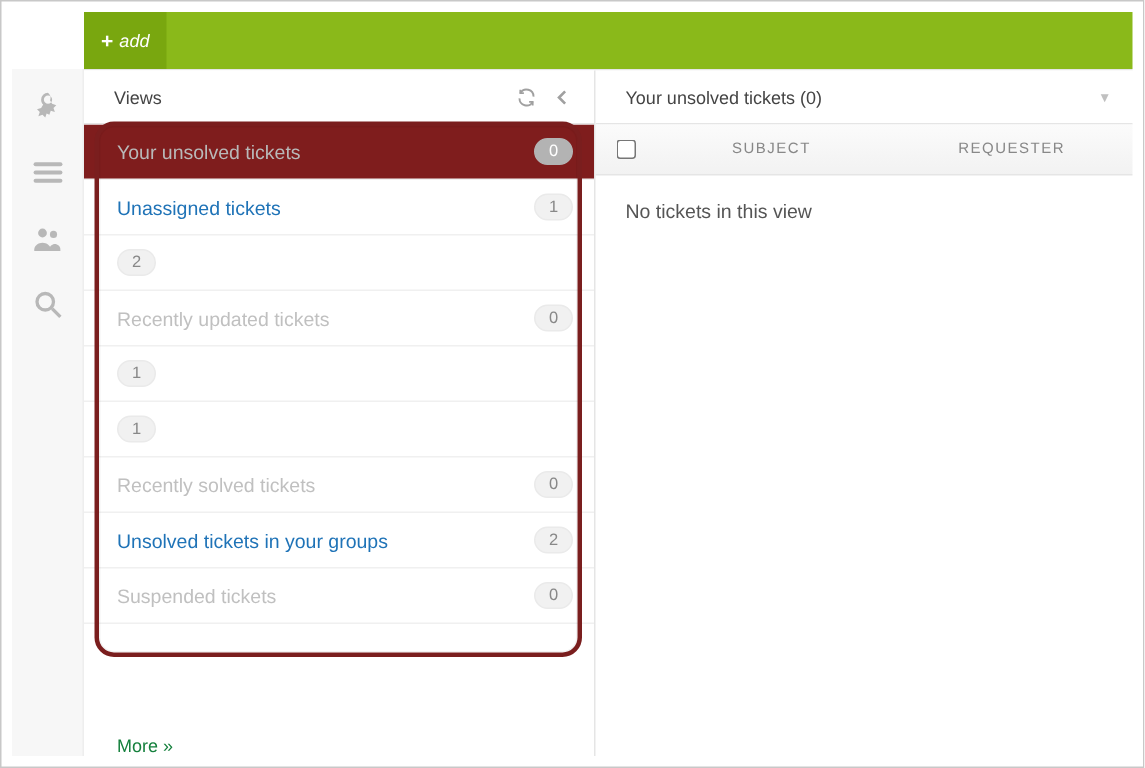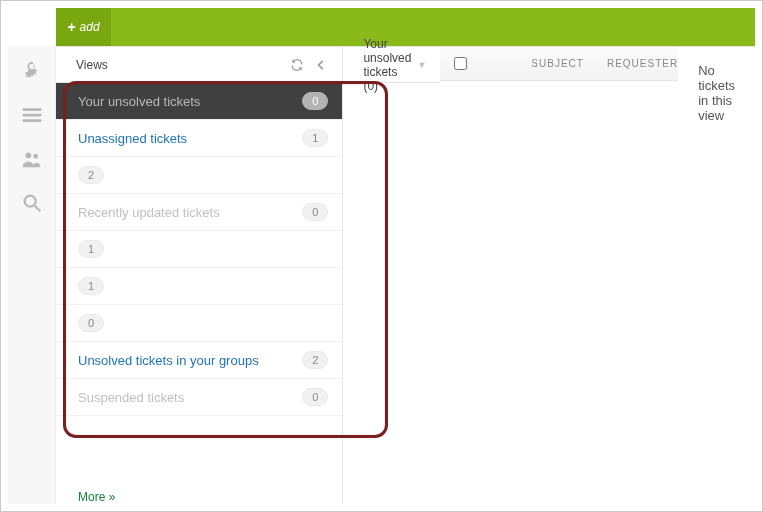--- a/index.html
+++ b/index.html
@@ -6,30 +6,30 @@
   html, body { width: 763px; height: 512px; font-family: -apple-system, "Helvetica Neue", Arial, sans-serif; font-size: 13px; color: #555; background: #fff; }
   .canvas { position: relative; width: 763px; height: 512px; border: 1px solid #c8c8c8; background: #fff; overflow: hidden; }
   .topbar { position: absolute; left: 55px; right: 7px; top: 7px; height: 38px; background: #8ab91a; }
   .btn-add { position: absolute; left: 0; top: 0; height: 38px; width: 55px; background: #79a70f; color: #fff; font-size: 12px; font-style: italic; display: flex; align-items: center; justify-content: center; gap: 4px; cursor: pointer; }
   .btn-add .plus { font-style: normal; font-weight: bold; font-size: 14px; line-height: 1; }
   .leftrail { position: absolute; left: 7px; top: 45px; width: 48px; bottom: 7px; background: #f7f7f7; border-right: 1px solid #eee; display: flex; flex-direction: column; align-items: center; padding-top: 14px; gap: 22px; }
   .rail-icon { color: #b8b8b8; width: 22px; height: 22px; display: flex; align-items: center; justify-content: center; cursor: pointer; }
   .rail-icon svg { width: 100%; height: 100%; }
   .content { position: absolute; left: 55px; right: 7px; top: 45px; bottom: 7px; display: flex; background: #fff; border-top: 1px solid #e5e5e5; }
   .views-pane { width: 341px; border-right: 1px solid #e5e5e5; display: flex; flex-direction: column; background: #fff; position: relative; }
-  .tickets-pane { flex: 1; display: flex; flex-direction: row; }
+  .tickets-pane { flex: 1; display: flex; flex-direction: column; }
   .pane-header { height: 36px; display: flex; align-items: center; padding: 0 14px 0 20px; border-bottom: 1px solid #e5e5e5; background: #fff; }
   .pane-header .title { font-weight: normal; color: #444; font-size: 12px; flex: 1; }
   .hdr-icon { color: #a0a0a0; width: 14px; height: 14px; margin-left: 10px; cursor: pointer; display: inline-flex; align-items: center; justify-content: center; }
   .hdr-icon svg { width: 100%; height: 100%; }
   .dd-caret { color: #c0c0c0; font-size: 9px; margin-left: 6px; }
   .views-list { flex: 1; overflow: auto; padding: 0; }
   .view-row { height: 37px; display: flex; align-items: center; padding: 0 14px 0 22px; border-bottom: 1px solid #f0f0f0; cursor: pointer; }
   .view-row .label { flex: 1; font-size: 13px; }
-  .view-row.selected { background: #404040; justify-content: flex-end; }
+  .view-row.selected { background: #7f1d1d; justify-content: flex-end; }
   .view-row.selected .label { color: #b9b9b9; }
   .view-row.link .label { color: #1f73b7; }
   .view-row.muted .label { color: #c0c0c0; }
   .count-pill { min-width: 26px; height: 18px; border-radius: 10px; background: #f1f1f1; color: #888; font-size: 11px; display: inline-flex; align-items: center; justify-content: center; padding: 0 7px; border: 1px solid #eaeaea; }
   .count-pill.dark { background: #b3b3b3; color: #fff; border-color: #b3b3b3; }
   .more-link { padding: 10px 0 0 22px; }
   .more-link a { color: #15803d; font-size: 12px; text-decoration: none; }
   .table-head { height: 34px; background: linear-gradient(#fbfbfb, #f2f2f2); border-bottom: 1px solid #e5e5e5; display: flex; align-items: center; font-size: 10px; letter-spacing: 1px; color: #888; gap: 13px; }
   .th-check { width: 40px; display: flex; align-items: center; justify-content: center; }
   .th-check input { width: 13px; height: 13px; }
@@ -114,20 +114,21 @@
             <span class="label">Recently updated tickets</span>
             <span class="count-pill">0</span>
           </div>
           <div class="view-row link">
             <span class="count-pill">1</span>
           </div>
           <div class="view-row link">
             <span class="count-pill">1</span>
           </div>
           <div class="view-row muted">
+            <span class="label">Recently solved tickets</span>
             <span class="count-pill">0</span>
           </div>
           <div class="view-row link">
             <span class="label">Unsolved tickets in your groups</span>
             <span class="count-pill">2</span>
           </div>
           <div class="view-row muted">
             <span class="label">Suspended tickets</span>
             <span class="count-pill">0</span>
           </div>

